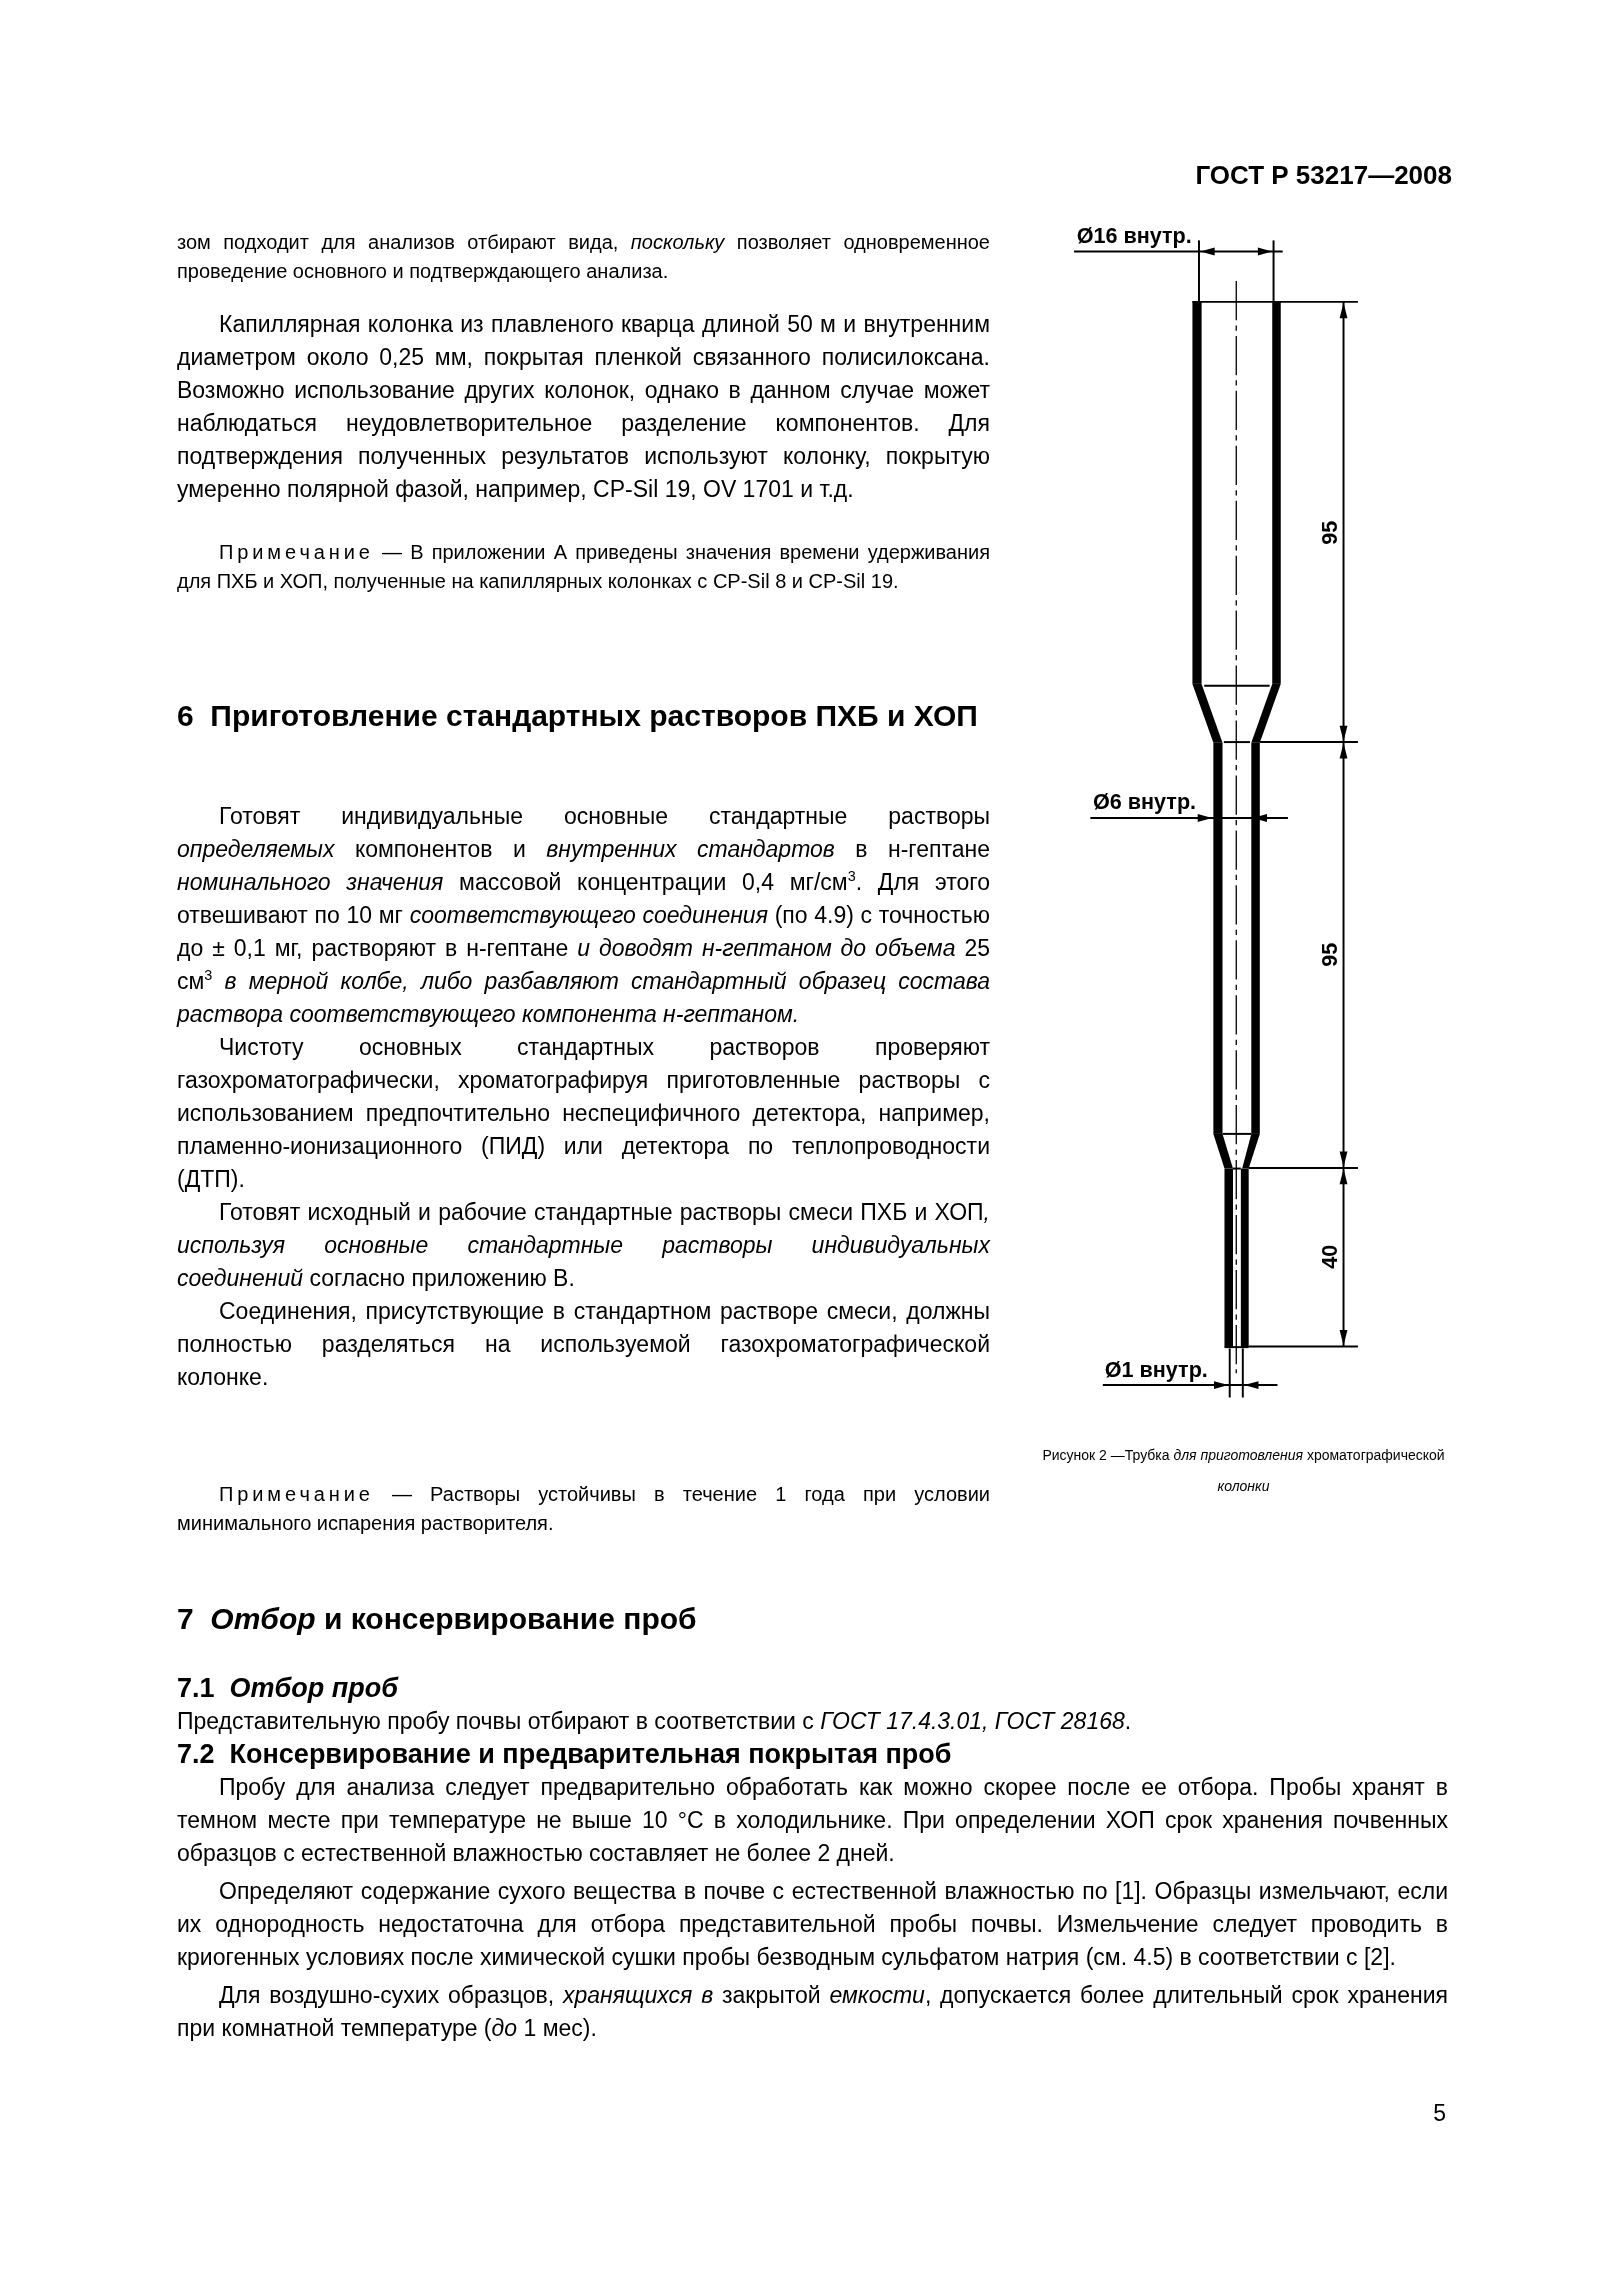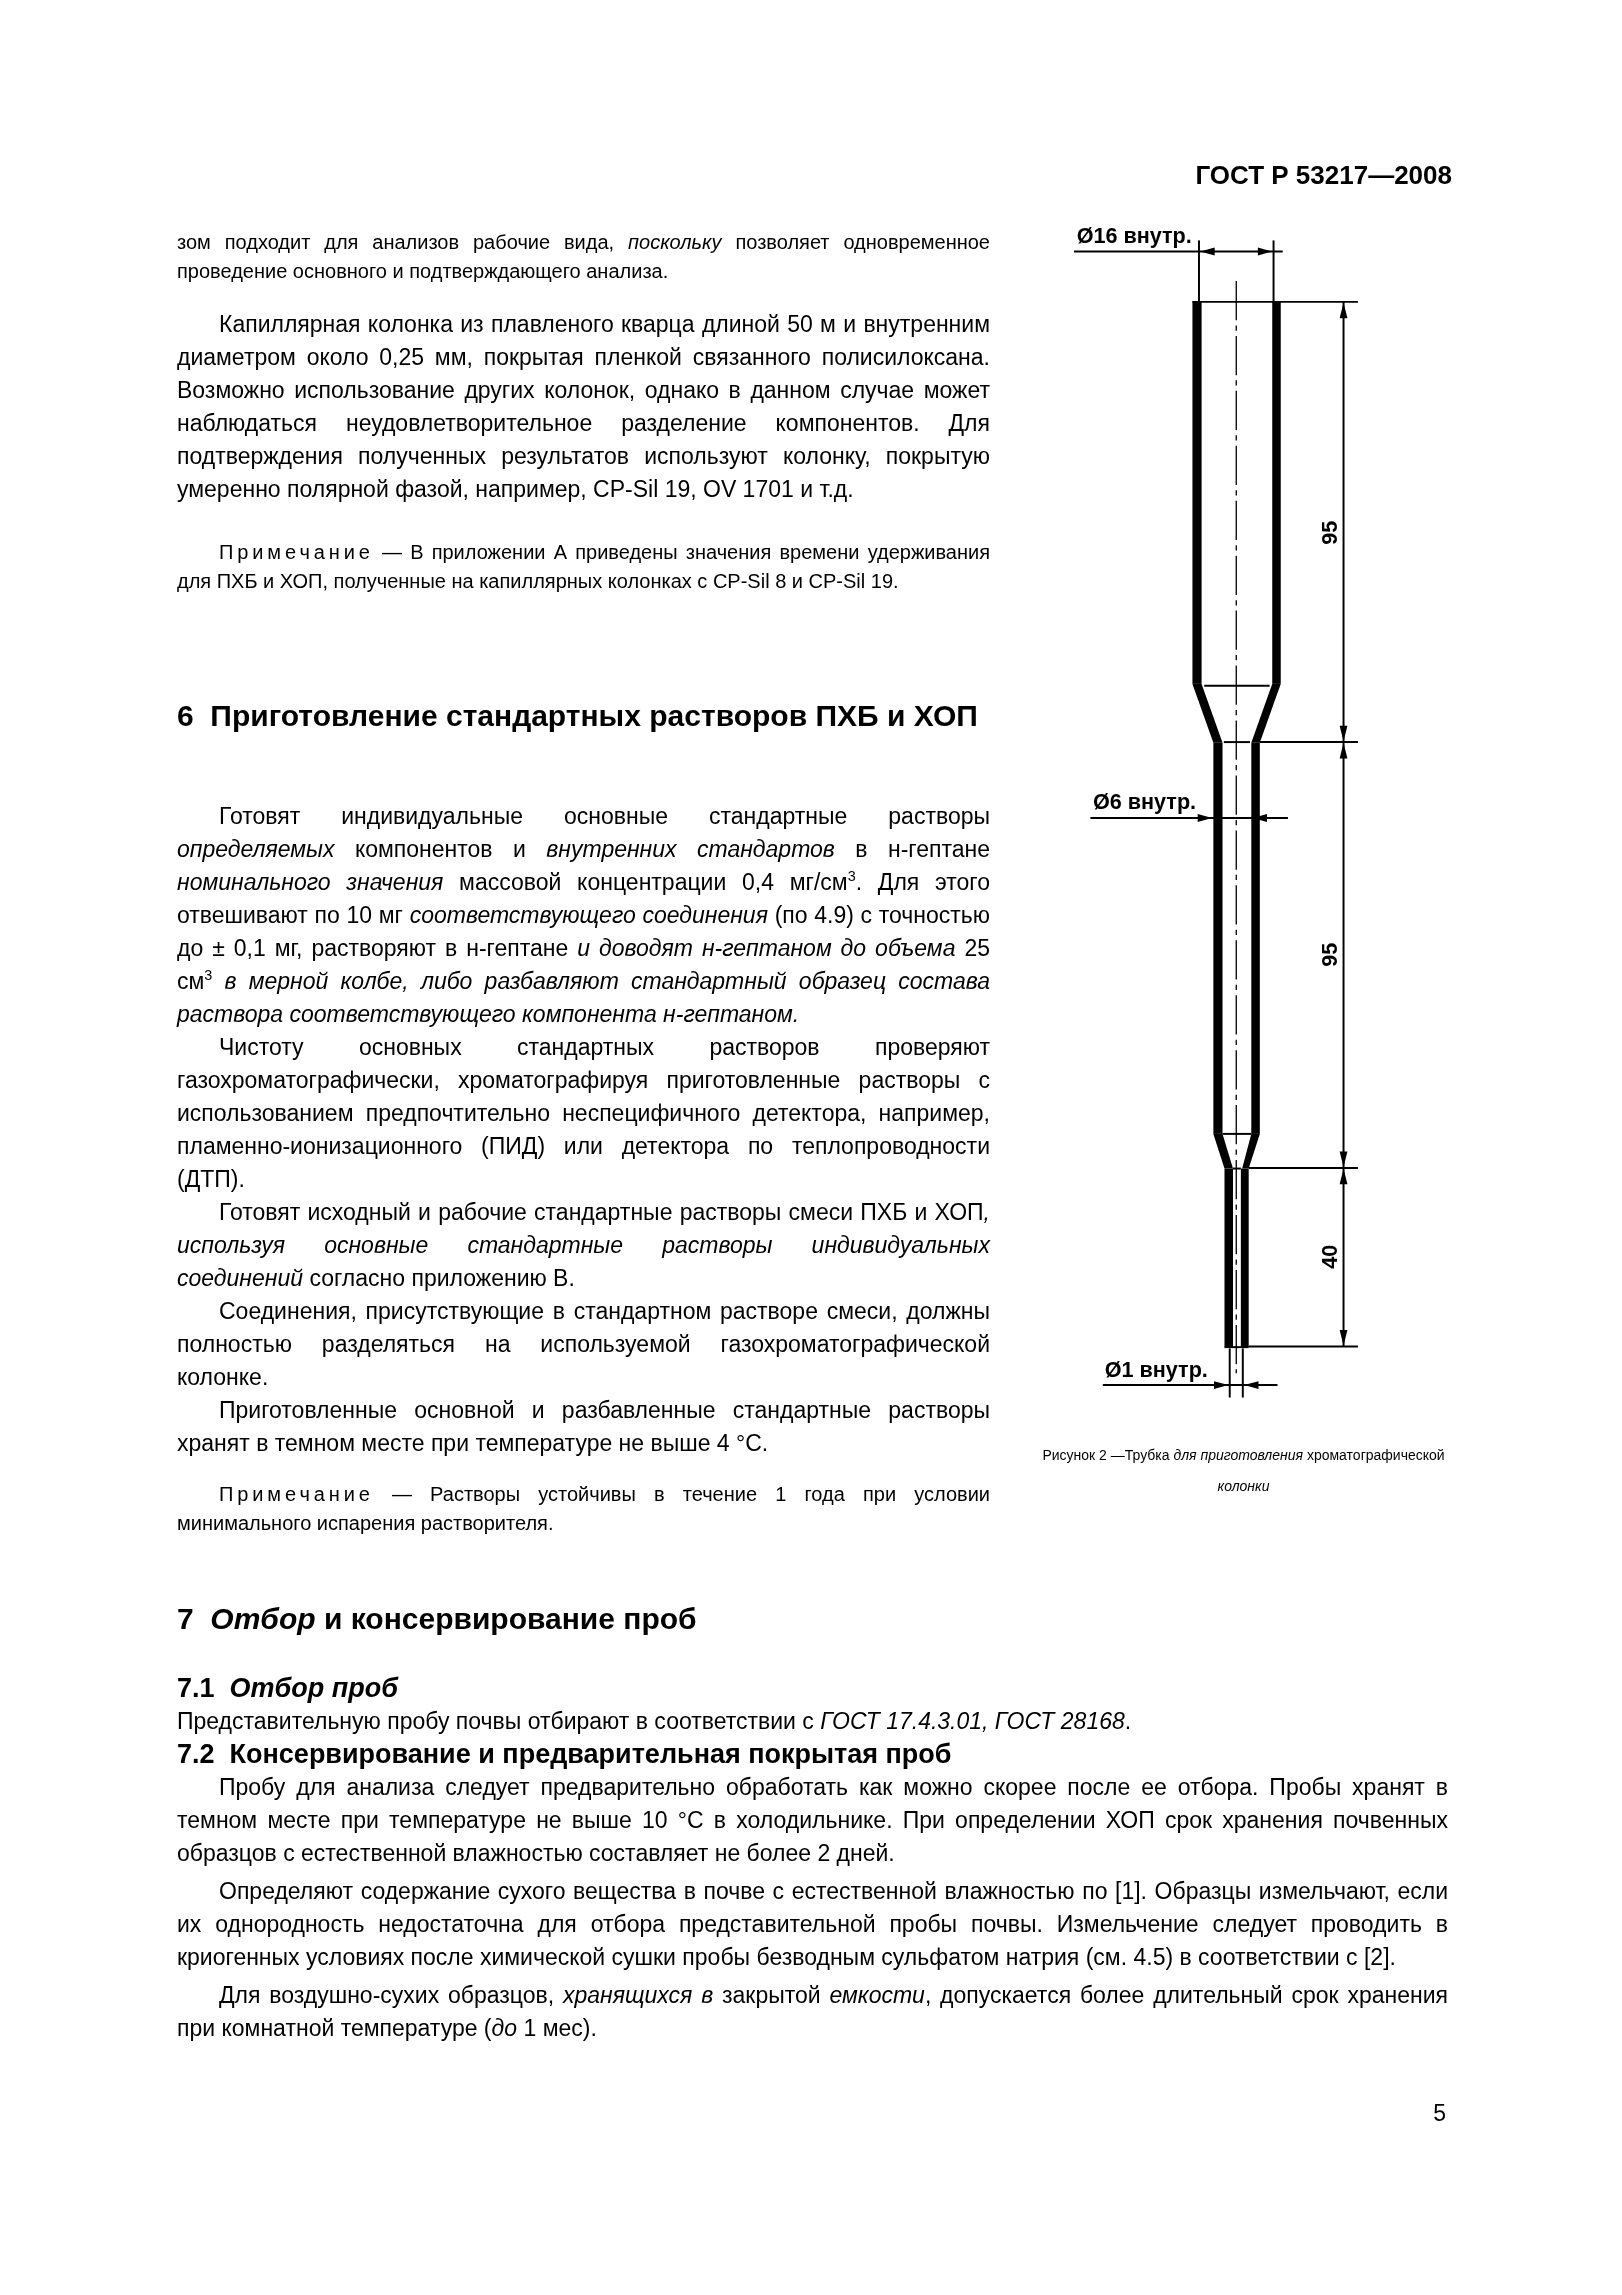--- a/index.html
+++ b/index.html
@@ -20,41 +20,40 @@
   .fig-caption { left: 1021px; top: 1440px; width: 445px; text-align: center; font-size: 14px; line-height: 31px; }
   .pgnum { left: 1407px; top: 2100px; width: 39px; text-align: right; font-size: 23px; }
   svg text { font-family: "Liberation Sans", sans-serif; font-weight: bold; }
 </style>
 </head>
 <body>
 
 <div class="abs hdr">ГОСТ Р 53217—2008</div>
 
 <div class="abs col" style="top:228px;">
-  <p class="note"><span>зом подходит для анализов рабочие вида, </span><i>поскольку</i><span> позволяет одновременное проведение основного и подтверждающего анализа.</span></p>
+  <p class="note"><span>зом подходит для анализов отбирают вида, </span><i>поскольку</i><span> позволяет одновременное проведение основного и подтверждающего анализа.</span></p>
 </div>
 
 <div class="abs col" style="top:308px;">
   <p class="ind">Капиллярная колонка из плавленого кварца длиной 50 м и внутренним диаметром около 0,25 мм, покрытая пленкой связанного полисилоксана. Возможно использование других колонок, однако в данном случае может наблюдаться неудовлетворительное разделение компонентов. Для подтверждения полученных результатов используют колонку, покрытую умеренно полярной фазой, например, CP-Sil 19, OV 1701 и т.д.</p>
 </div>
 
 <div class="abs col" style="top:538px;">
   <p class="ind note"><span class="sp">Примечание</span><span> — В приложении А приведены значения времени удерживания для ПХБ и ХОП, полученные на капиллярных колонках с CP-Sil 8 и CP-Sil 19.</span></p>
 </div>
 
 <div class="abs col h2" style="top:697px;">
   <span>6</span>&nbsp;&nbsp;<span>Приготовление стандартных растворов ПХБ и ХОП</span>
 </div>
 
 <div class="abs col" style="top:800px;">
   <p class="ind"><span>Готовят индивидуальные основные стандартные растворы </span><i>определяемых</i><span> компонентов и </span><i>внутренних стандартов</i><span> в н-гептане </span><i>номинального значения</i><span> массовой концентрации 0,4 мг/см</span><sup>3</sup><span>. Для этого отвешивают по 10 мг </span><i>соответствующего соединения</i><span> (по 4.9) с точностью до ± 0,1 мг, растворяют в н-гептане </span><i>и доводят н-гептаном до объема</i><span> 25 см</span><sup>3</sup><i> в мерной колбе, либо разбавляют стандартный образец состава раствора соответствующего компонента н-гептаном.</i></p>
   <p class="ind">Чистоту основных стандартных растворов проверяют газохроматографически, хроматографируя приготовленные растворы с использованием предпочтительно неспецифичного детектора, например, пламенно-ионизационного (ПИД) или детектора по теплопроводности (ДТП).</p>
   <p class="ind"><span>Готовят исходный и рабочие стандартные растворы смеси ПХБ и ХОП</span><i>, используя основные стандартные растворы индивидуальных соединений</i><span> согласно приложению В.</span></p>
   <p class="ind">Соединения, присутствующие в стандартном растворе смеси, должны полностью разделяться на используемой газохроматографической колонке.</p>
-  <p class="ind">Приготовленные основной и разбавленные стандартные растворы хранят в темном месте при температуре не выше 4 °С.</p>
 </div>
 
 <div class="abs col" style="top:1480px;">
   <p class="ind note"><span class="sp">Примечание</span><span> — Растворы устойчивы в течение 1 года при условии минимального испарения растворителя.</span></p>
 </div>
 
 <svg class="abs" style="left:1047px; top:209px;" width="406" height="1197" viewBox="1600 320 620 1830">
   <g fill="#000" stroke="none">
 
     <rect x="1822" y="461" width="14" height="585"></rect>

